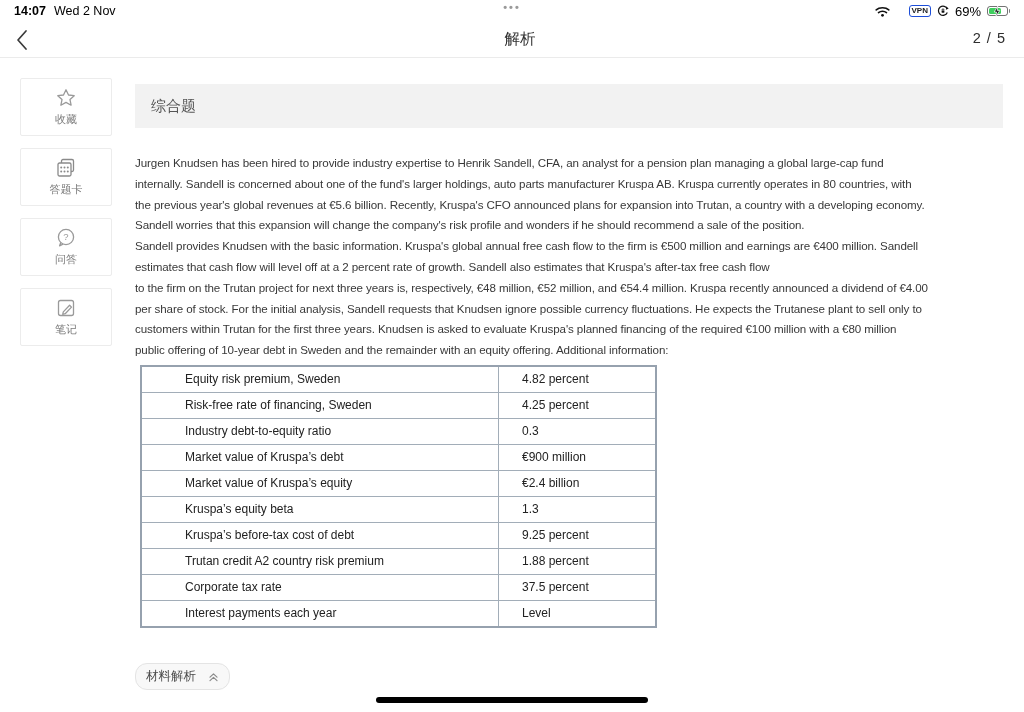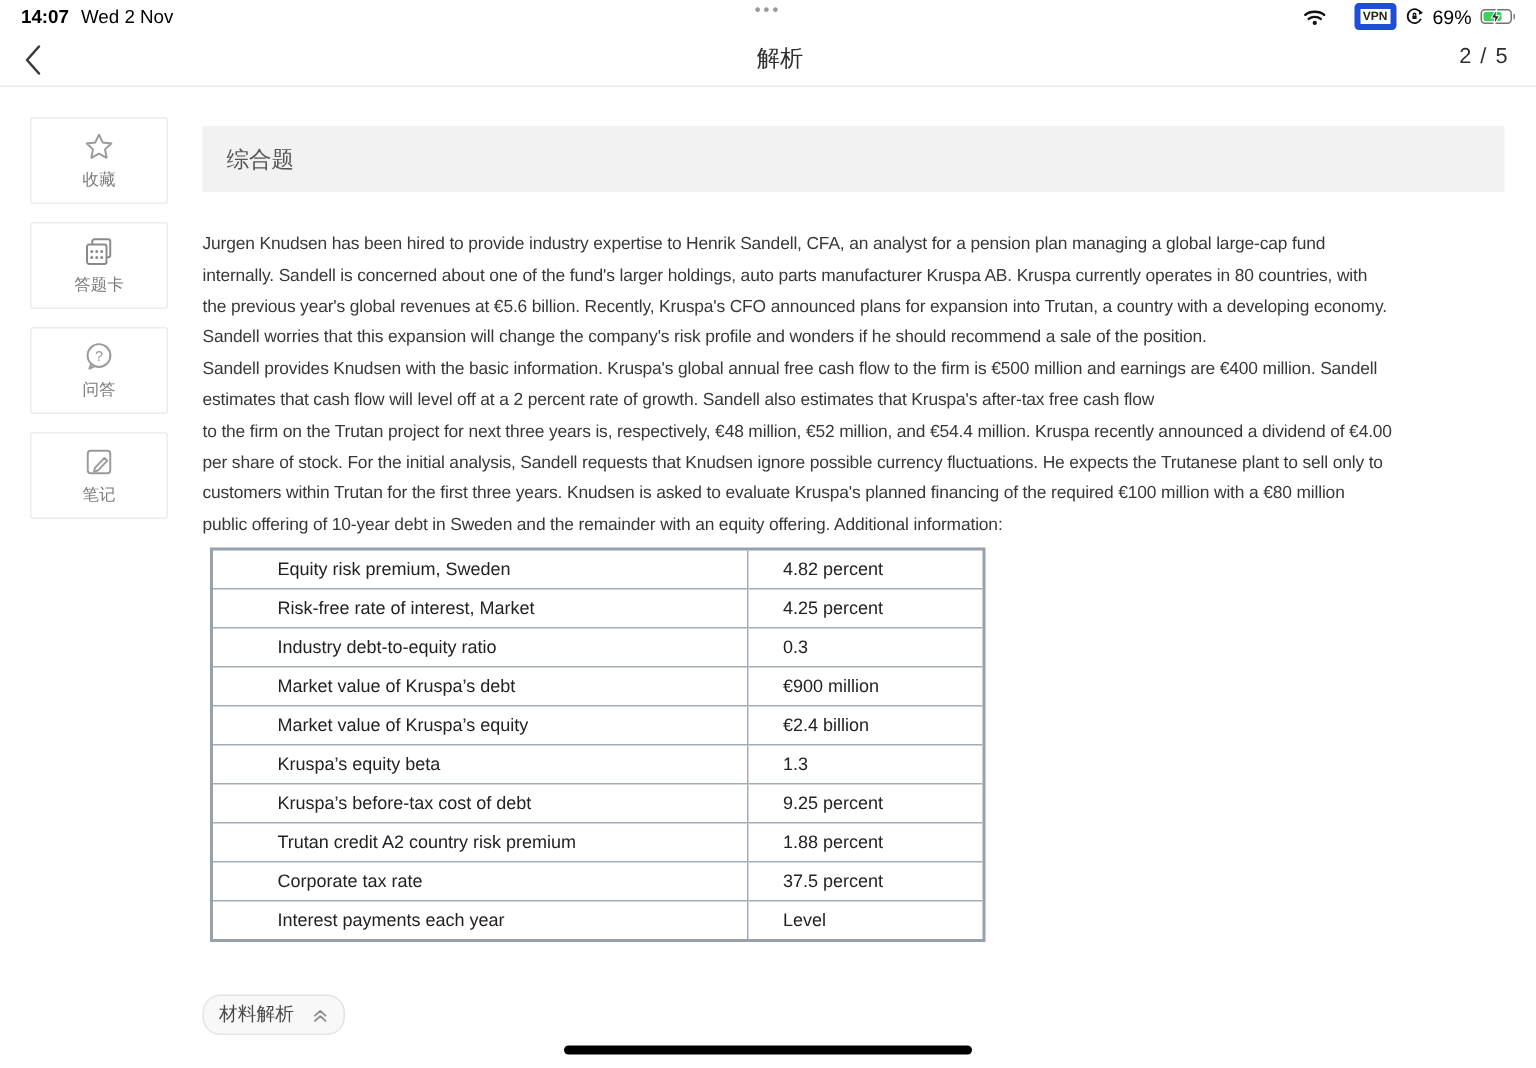--- a/index.html
+++ b/index.html
@@ -10,21 +10,21 @@
   }
   
   .status-bar{position:absolute;top:0;left:0;width:1024px;height:22px;
     display:flex;align-items:center;justify-content:space-between;padding:0 14px;box-sizing:border-box;}
   .sb-left{display:flex;align-items:baseline;gap:8px;font-size:12.5px;color:#000;}
   .sb-time{font-weight:700;}
   .sb-date{font-weight:400;}
   .sb-center{position:absolute;left:0;right:0;top:1px;text-align:center;color:#999;
     font-size:11px;letter-spacing:2px;font-weight:700;}
   .sb-right{display:flex;align-items:center;gap:6px;}
-  .vpn-badge{font-size:8px;font-weight:700;color:#222;border:4px solid #1d4ed8;border-radius:3px;
+  .vpn-badge{font-size:8px;font-weight:700;color:#222;border:1px solid #1d4ed8;border-radius:3px;
     padding:0 2px;line-height:10px;margin-left:13px;}
   .sb-pct{font-size:13px;color:#000;}
   .battery{display:flex;align-items:center;}
   .batt-body{width:21px;height:10.5px;border:1px solid rgba(0,0,0,.55);border-radius:3px;
     padding:1px;box-sizing:border-box;position:relative;}
   .batt-fill{height:100%;border-radius:1.5px;}
   .batt-bolt{position:absolute;left:5px;top:-0.5px;}
   .batt-nub{width:1.5px;height:4px;background:rgba(0,0,0,.5);border-radius:0 2px 2px 0;margin-left:.5px;}
   
   .nav-bar{position:absolute;top:22px;left:0;width:1024px;height:36px;border-bottom:1px solid #ebebeb;box-sizing:border-box;}
@@ -175,21 +175,21 @@
     <div class="pline">customers within Trutan for the first three years. Knudsen is asked to evaluate Kruspa's planned financing of the required €100 million with a €80 million</div>
     <div class="pline">public offering of 10-year debt in Sweden and the remainder with an equity offering. Additional information:</div>
   </div>
 
 <div class="itable" id="itable" style="border-color: rgb(150, 161, 174);">
     <div class="trow">
       <div class="tcell l">Equity risk premium, Sweden</div>
       <div class="tcell r">4.82 percent</div>
     </div>
     <div class="trow">
-      <div class="tcell l">Risk-free rate of interest, Market</div>
+      <div class="tcell l">Risk-free rate of financing, Sweden</div>
       <div class="tcell r">4.25 percent</div>
     </div>
     <div class="trow">
       <div class="tcell l">Industry debt-to-equity ratio</div>
       <div class="tcell r">0.3</div>
     </div>
     <div class="trow">
       <div class="tcell l">Market value of Kruspa’s debt</div>
       <div class="tcell r">€900 million</div>
     </div>

